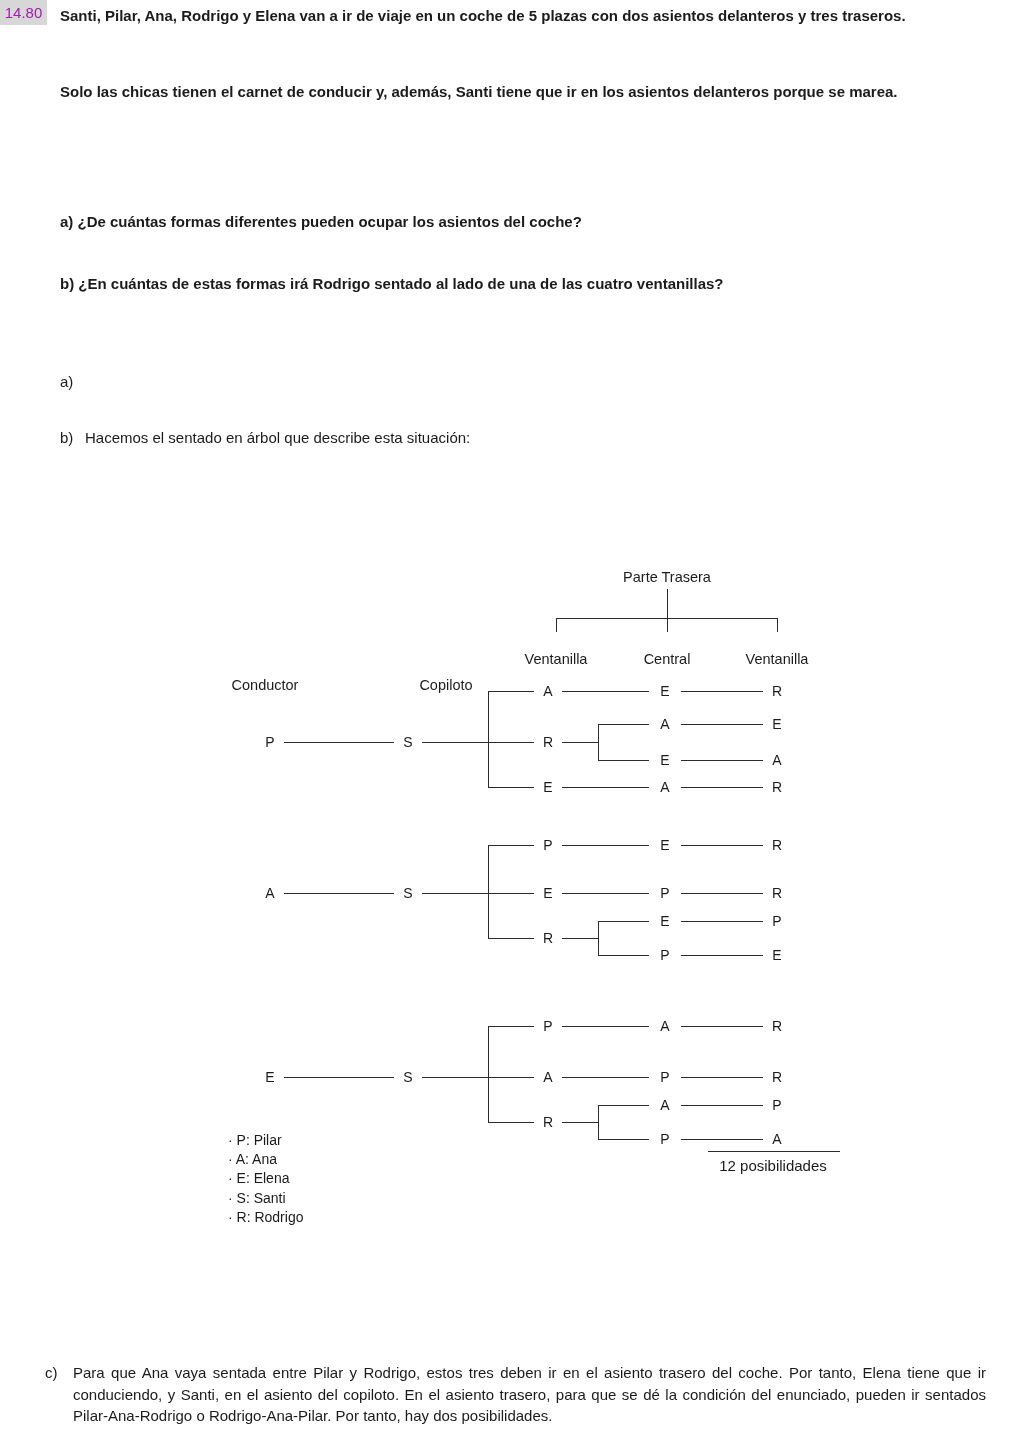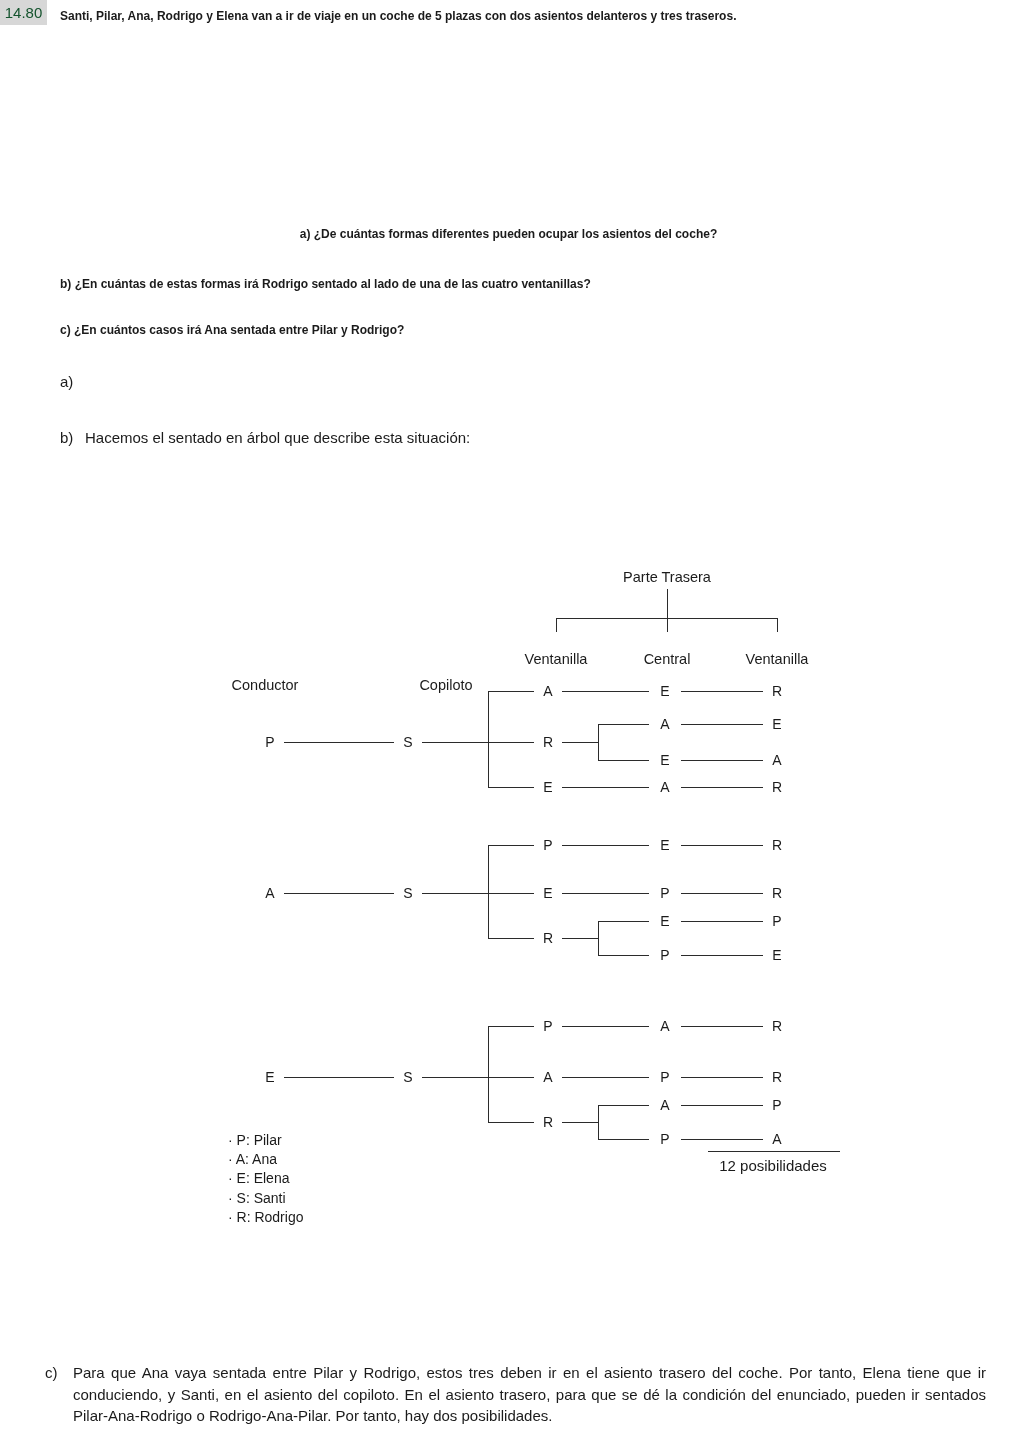--- a/index.html
+++ b/index.html
@@ -3,46 +3,46 @@
 <meta charset="utf-8">
 <style>
   html,body{margin:0;padding:0;}
   body{
     width:1009px;height:1432px;background:#ffffff;
     font-family:"Liberation Sans", sans-serif;color:#1b1b1b;
   }
   .page{position:relative;width:1009px;height:1432px;background:#ffffff;overflow:hidden;}
   .exnum{
     position:absolute;left:0;top:0;width:47px;height:25px;background:#d7d7d7;
-    display:flex;align-items:center;justify-content:center;font-size:15px;color:#14532d;
+    display:flex;align-items:center;justify-content:center;font-size:15px;color:#a21caf;
   }
-  .bblock{position:absolute;left:60px;width:897px;font-weight:700;font-size:12px;line-height:22.5px;}
+  .bblock{position:absolute;left:60px;width:897px;font-weight:700;font-size:15px;line-height:22.5px;}
   .just{text-align:justify;}
   .srow{position:absolute;left:60px;width:912px;font-size:15px;line-height:20px;display:flex;}
   .slabel{flex:0 0 25px;}
   .crow{position:absolute;left:45px;width:941px;font-size:15px;line-height:21.5px;display:flex;}
   .clabel{flex:0 0 28px;}
   .ctext{flex:1;text-align:justify;}
   .diagram{position:absolute;left:200px;top:560px;}
   .diagram line{stroke:#2b2b2b;stroke-width:1;}
   .diagram text{font-size:14px;fill:#1b1b1b;}
   .diagram .hdr{font-size:14.5px;}
   .diagram .tot{font-size:15px;}
 </style>
 </head>
 <body>
 
 <div class="page">
 
   <div class="exnum">14.80</div>
 
   <div class="bblock just" style="top:5px;">Santi, Pilar, Ana, Rodrigo y Elena van a ir de viaje en un coche de 5 plazas con dos asientos delanteros y tres traseros.</div>
-  <div class="bblock" style="top:223px;text-align:center;">a) ¿De cuántas formas diferentes pueden ocupar los asientos del coche?</div>
+  <div class="bblock just" style="top:81px;">Solo las chicas tienen el carnet de conducir y, además, Santi tiene que ir en los asientos delanteros porque se marea.</div>
+  <div class="bblock" style="top:211px;">a) ¿De cuántas formas diferentes pueden ocupar los asientos del coche?</div>
   <div class="bblock" style="top:273px;">b) ¿En cuántas de estas formas irá Rodrigo sentado al lado de una de las cuatro ventanillas?</div>
-  <div class="bblock" style="top:319px;">c) ¿En cuántos casos irá Ana sentada entre Pilar y Rodrigo?</div>
 
   <div class="srow" style="top:372px;">
     <span class="slabel">a)</span>
   </div>
 
   <div class="srow" style="top:428px;">
     <span class="slabel">b)</span>
     <span>Hacemos el sentado en árbol que describe esta situación:</span>
   </div>
 

